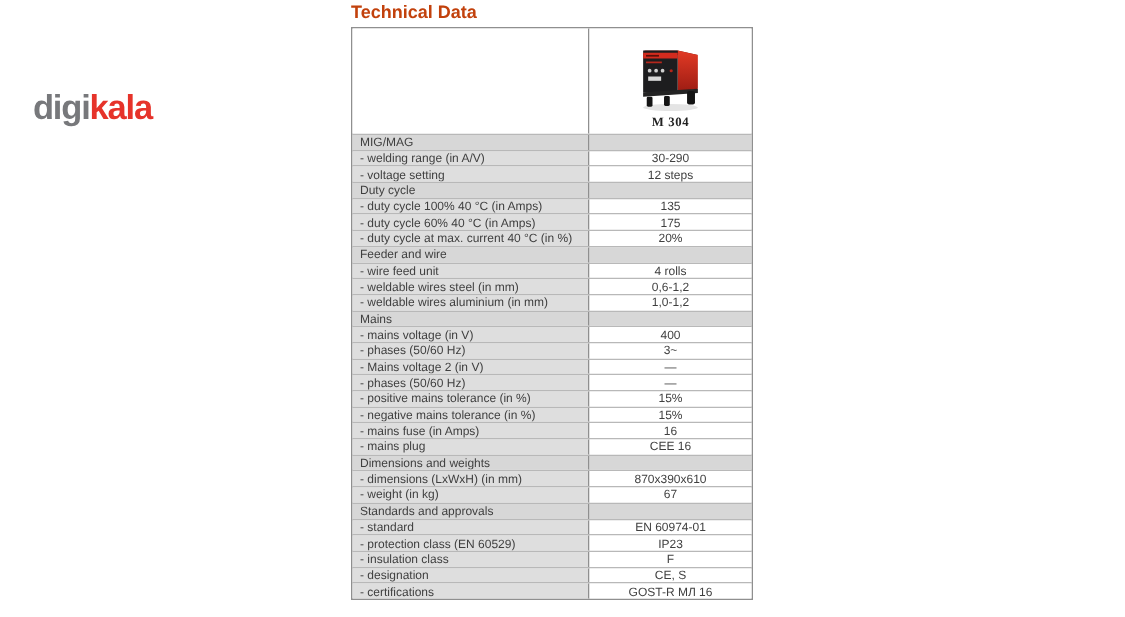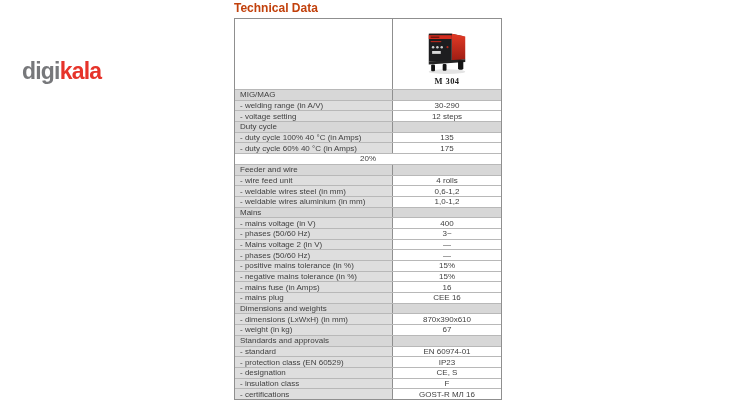--- a/index.html
+++ b/index.html
@@ -127,20 +127,21 @@
       </div>
       <div class="row">
         <div class="label-cell">- duty cycle 100% 40 °C (in Amps)</div>
         <div class="value-cell">135</div>
       </div>
       <div class="row">
         <div class="label-cell">- duty cycle 60% 40 °C (in Amps)</div>
         <div class="value-cell">175</div>
       </div>
       <div class="row">
+        <div class="label-cell">- duty cycle at max. current 40 °C (in %)</div>
         <div class="value-cell">20%</div>
       </div>
       <div class="row section">
         <div class="label-cell">Feeder and wire</div>
         <div class="value-cell"></div>
       </div>
       <div class="row">
         <div class="label-cell">- wire feed unit</div>
         <div class="value-cell">4 rolls</div>
       </div>
@@ -206,25 +207,25 @@
       </div>
       <div class="row">
         <div class="label-cell">- standard</div>
         <div class="value-cell">EN 60974-01</div>
       </div>
       <div class="row">
         <div class="label-cell">- protection class (EN 60529)</div>
         <div class="value-cell">IP23</div>
       </div>
       <div class="row">
+        <div class="label-cell">- insulation class</div>
+        <div class="value-cell">F</div>
+      </div>
+      <div class="row">
         <div class="label-cell">- designation</div>
         <div class="value-cell">CE, S</div>
       </div>
       <div class="row">
-        <div class="label-cell">- insulation class</div>
-        <div class="value-cell">F</div>
-      </div>
-      <div class="row">
         <div class="label-cell">- certifications</div>
         <div class="value-cell">GOST-R МЛ 16</div>
       </div>
     </div>
 </div>
 
 </body></html>

